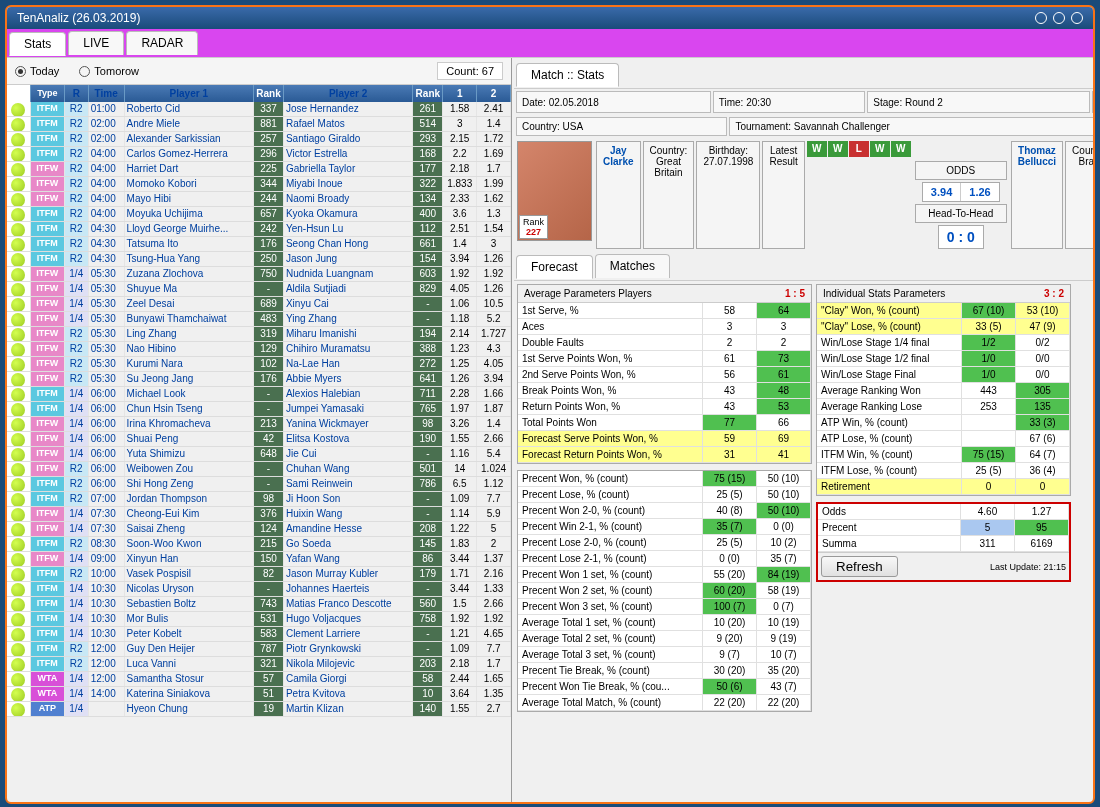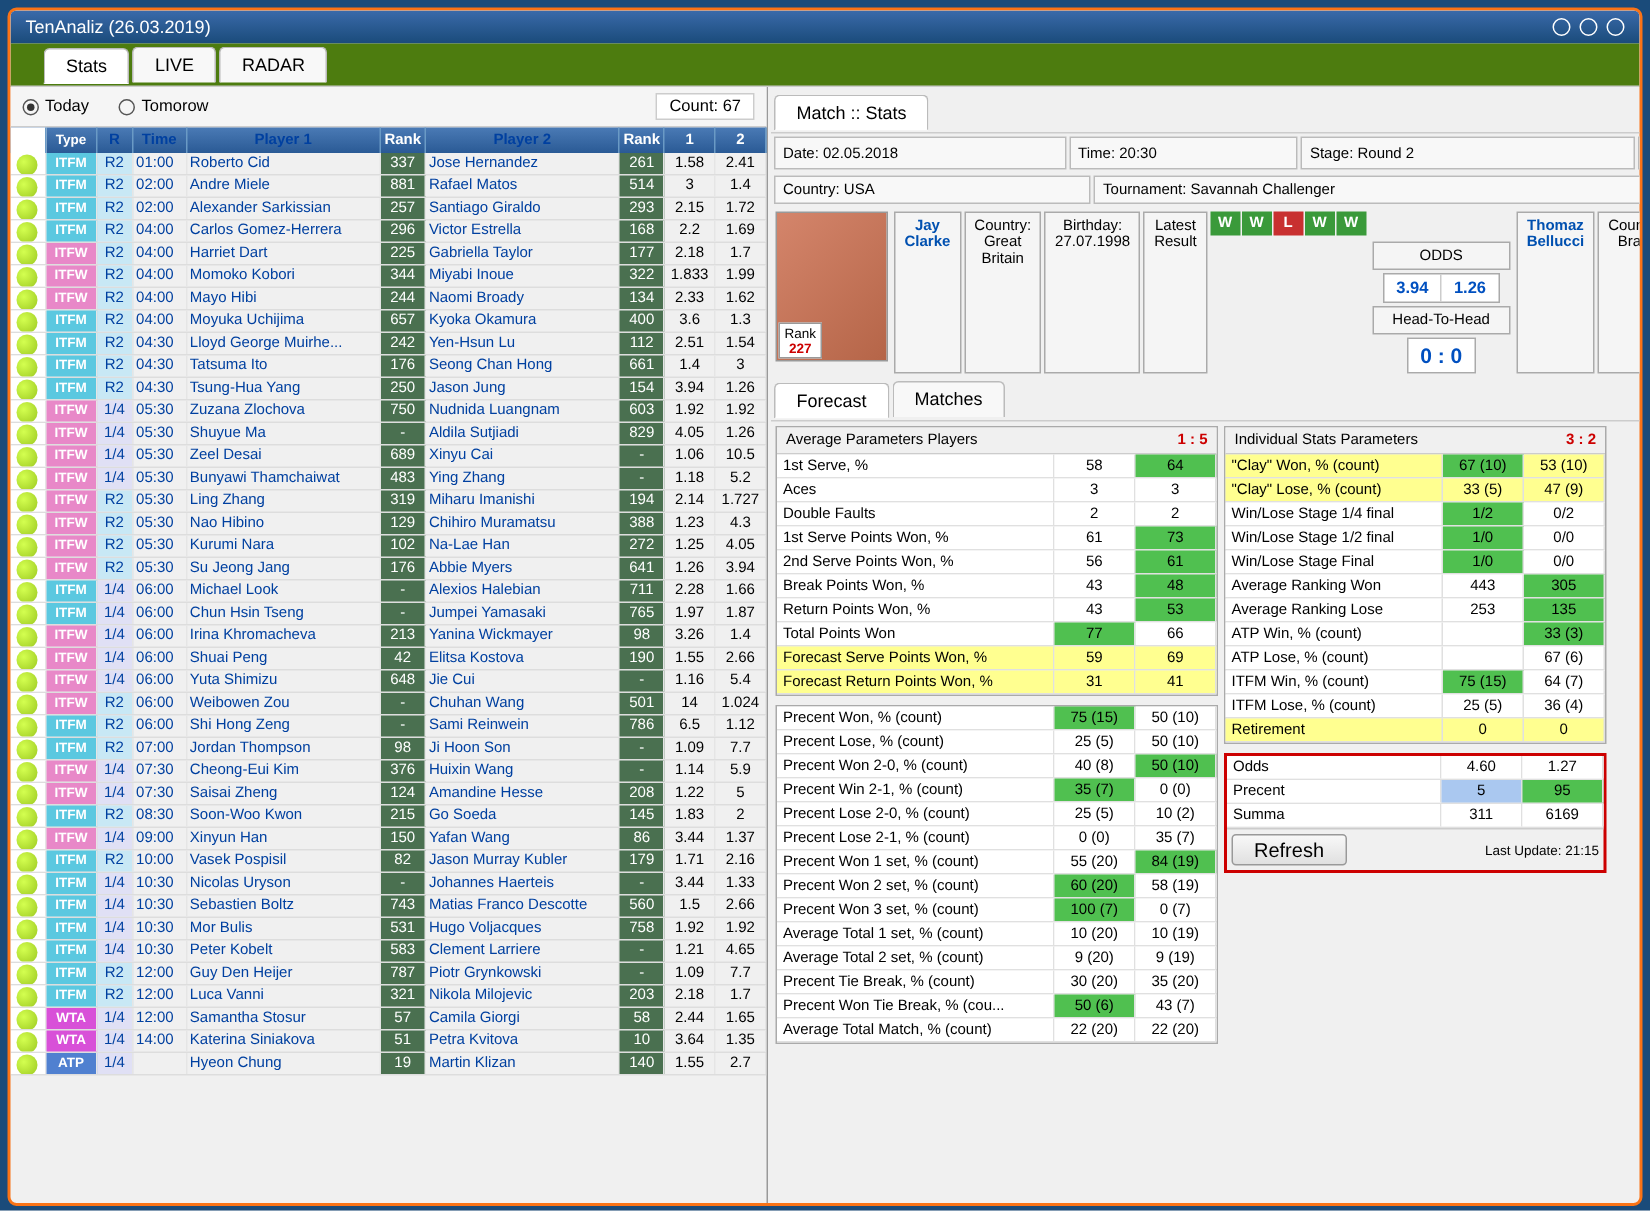--- a/index.html
+++ b/index.html
@@ -1,21 +1,21 @@
 <!DOCTYPE html>
 <html><head>
 <meta charset="utf-8">
 <style>
 *{box-sizing:border-box;margin:0;padding:0;font-family:Arial,sans-serif}
 body{background:#1a4b7a;width:1100px;height:807px;overflow:hidden;font-size:11px}
 .window{background:#f0f0f0;margin:5px;border-radius:6px;border:2px solid #f97316;height:799px;overflow:hidden}
 .titlebar{background:linear-gradient(#3a6aaa,#1a4b7a);color:#fff;padding:4px 10px;font-size:12px;display:flex;justify-content:space-between;align-items:center}
 .titlebar-btns{display:flex;gap:6px}
 .titlebar-btns span{width:12px;height:12px;border:1px solid #fff;border-radius:50%;display:inline-block}
-.tabs-row{display:flex;gap:2px;padding:2px 22px;background:#4d7c0f;border-bottom:1px solid #ccc}
+.tabs-row{display:flex;gap:2px;padding:2px 2px;background:#d946ef;border-bottom:1px solid #ccc}
 .tab{background:#f8f8f8;border:1px solid #bbb;border-bottom:none;padding:4px 14px;border-radius:4px 4px 0 0;cursor:pointer;font-size:12px}
 .tab.active{background:#fff;font-weight:normal;border-bottom:1px solid #fff;position:relative;top:1px}
 .main{display:flex;height:750px}
 .left{width:505px;border-right:1px solid #999;display:flex;flex-direction:column}
 .right{flex:1;display:flex;flex-direction:column;padding:2px}
 .day-row{display:flex;align-items:center;gap:20px;padding:4px 8px;border-bottom:1px solid #ccc;background:#f5f5f5}
 .radio{width:11px;height:11px;border:1px solid #555;border-radius:50%;display:inline-block;margin-right:4px;vertical-align:middle}
 .radio.on::after{content:'';display:block;width:5px;height:5px;background:#333;border-radius:50%;margin:2px}
 .count{margin-left:auto;padding:2px 8px;border:1px solid #ccc;background:#fff}
 .grid-head{display:flex;background:linear-gradient(#4a7ab5,#2a5a95);color:#fff;font-size:10px;font-weight:bold}
@@ -896,20 +896,25 @@
                   <div class="plabel">Average Total 1 set, % (count)</div>
                   <div class="pval" style="">10 (20)</div>
                   <div class="pval">10 (19)</div>
                 </div>
                 <div class="prow">
                   <div class="plabel">Average Total 2 set, % (count)</div>
                   <div class="pval" style="">9 (20)</div>
                   <div class="pval">9 (19)</div>
                 </div>
                 <div class="prow">
+                  <div class="plabel">Average Total 3 set, % (count)</div>
+                  <div class="pval" style="">9 (7)</div>
+                  <div class="pval">10 (7)</div>
+                </div>
+                <div class="prow">
                   <div class="plabel">Precent Tie Break, % (count)</div>
                   <div class="pval" style="">30 (20)</div>
                   <div class="pval">35 (20)</div>
                 </div>
                 <div class="prow">
                   <div class="plabel">Precent Won Tie Break, % (cou...</div>
                   <div class="pval gr" style="">50 (6)</div>
                   <div class="pval">43 (7)</div>
                 </div>
                 <div class="prow">

